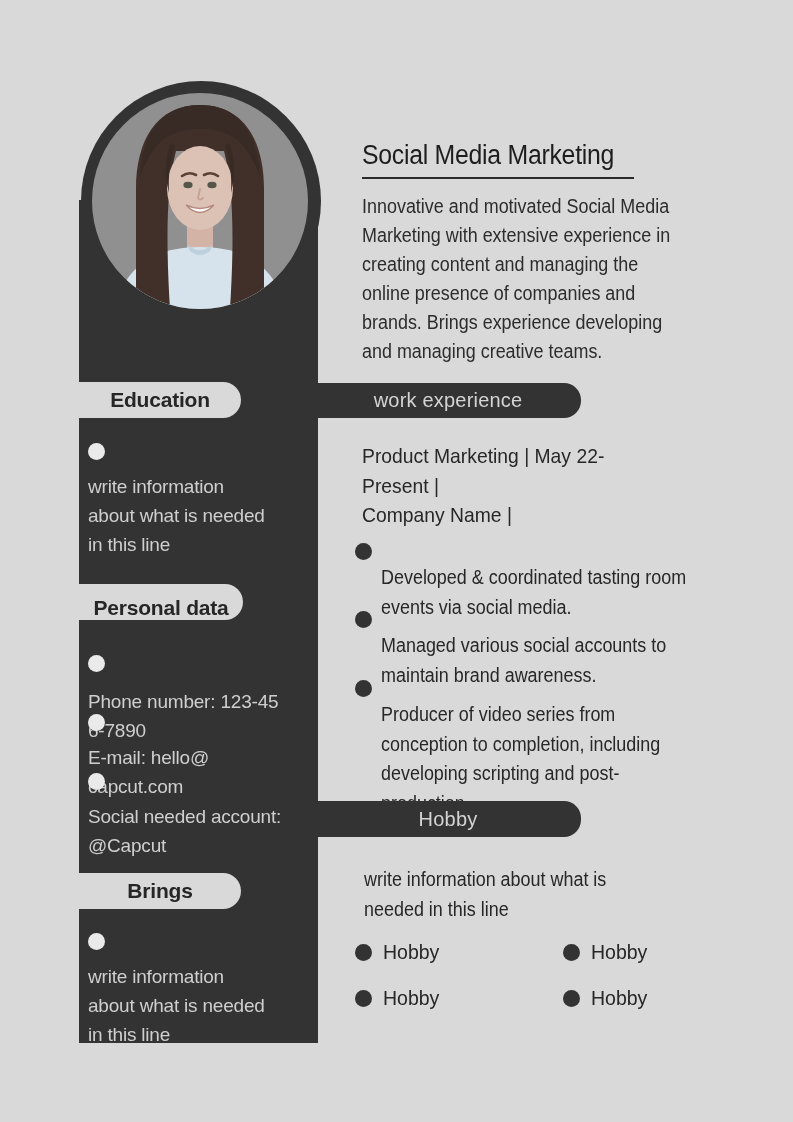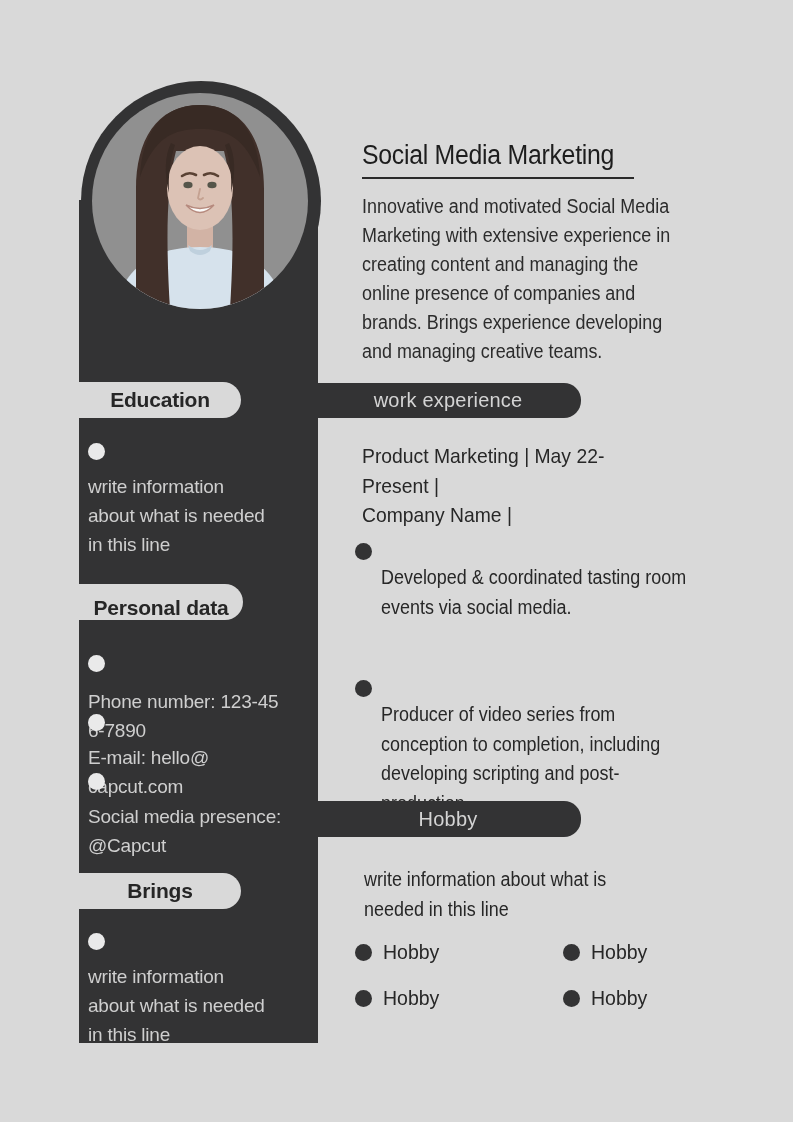--- a/index.html
+++ b/index.html
@@ -178,21 +178,21 @@
     <span class="txt pre">Phone number: 123-45
 6-7890</span>
   </div>
   <div class="side-item item-email">
     <span class="dot"></span>
     <span class="txt pre">E-mail: hello@
 capcut.com</span>
   </div>
   <div class="side-item item-social">
     <span class="dot"></span>
-    <span class="txt pre">Social media presence:
+    <span class="txt pre">Social needed account:
 @Capcut</span>
   </div>
 
   <div class="side-pill pill-skill">
     <span>Brings</span>
   </div>
   <div class="side-item item-skill">
     <span class="dot"></span>
     <span class="txt pre">write information
 about what is needed
@@ -218,20 +218,25 @@
   <div class="work-role">
     <span class="cond pre">Product Marketing | May 22-
 Present |
 Company Name |</span>
   </div>
   <div class="work-bullet wb-0">
     <span class="dot"></span>
     <span class="txt"><span class="cond pre">Developed &amp; coordinated tasting room
 events via social media.</span></span>
   </div>
+  <div class="work-bullet wb-1">
+    <span class="dot"></span>
+    <span class="txt"><span class="cond pre">Managed various social accounts to
+maintain brand awareness.</span></span>
+  </div>
   <div class="work-bullet wb-2">
     <span class="dot"></span>
     <span class="txt"><span class="cond pre">Producer of video series from
 conception to completion, including
 developing scripting and post-
 production</span></span>
   </div>
 
   <div class="dark-banner banner-hobby">
     <span>Hobby</span>

